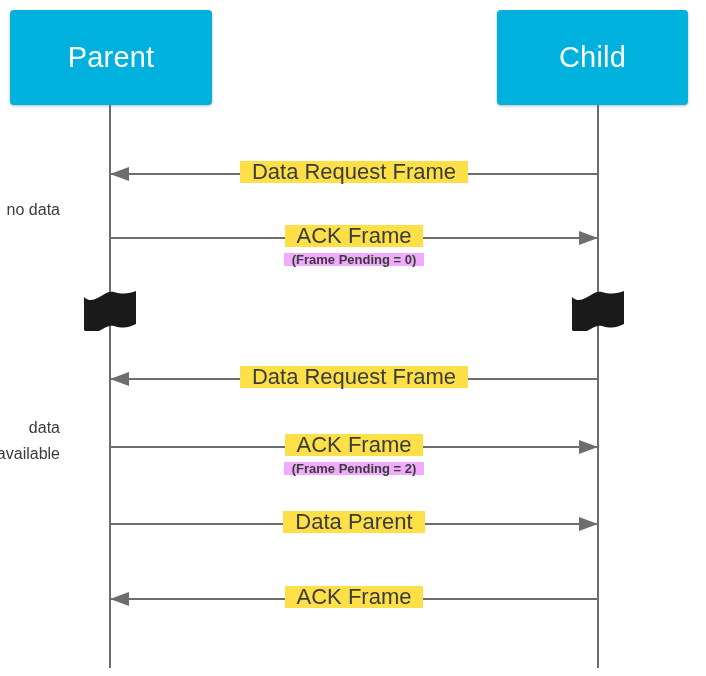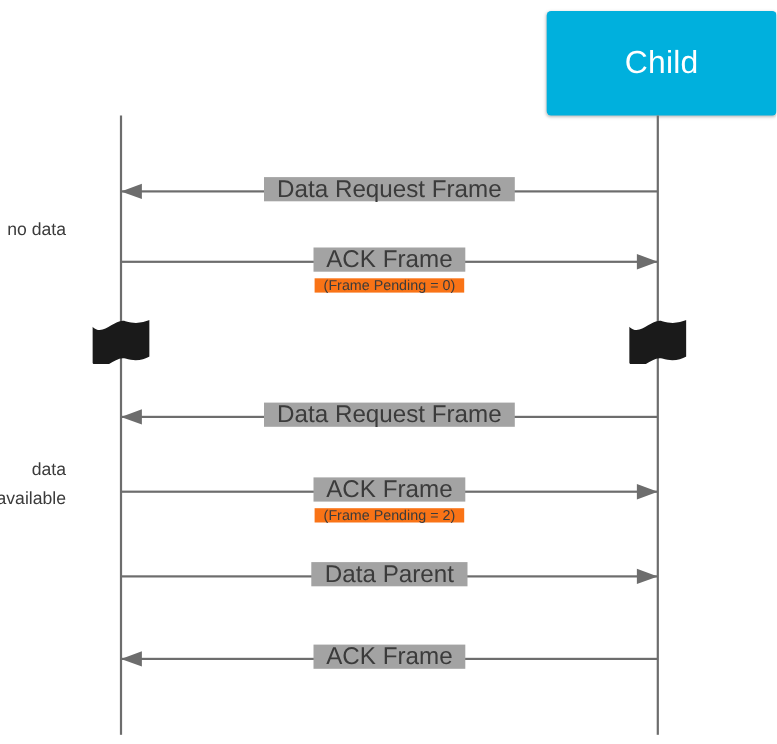--- a/index.html
+++ b/index.html
@@ -24,21 +24,21 @@
     top: 10px;
     height: 95px;
     border-radius: 4px;
     background: #00b0dd;
     box-shadow: 0 1px 3px rgba(0,0,0,0.28);
     display: flex;
     align-items: center;
     justify-content: center;
   }
   .actor-box.parent { left: 10px;  width: 202px; }
-  .actor-box.child  { left: 497px; width: 209px; }
+  .actor-box.child  { left: 497px; width: 191px; }
   .actor-label {
     color: #ffffff;
     font-size: 29px;
     font-weight: 400;
     letter-spacing: 0.2px;
     line-height: 1;
     white-space: nowrap;
   }
 
   
@@ -89,36 +89,37 @@
     position: absolute;
     left: 0;
     width: 488px;
     top: 0;
     display: flex;
     flex-direction: column;
     align-items: center;
     pointer-events: none;
   }
   .msg .label {
-    background: #a3a3a3;
+    background: #fde047;
     padding: 0 12px;
     font-size: 22px;
     color: #3b3b3b;
     line-height: 1;
     white-space: nowrap;
     transform: translateY(-13px);
   }
   .msg .sublabel {
-    background: #f97316;
+    background: #f0abfc;
     padding: 0 8px;
     font-size: 13px;
     color: #3b3b3b;
     line-height: 1;
     white-space: nowrap;
     transform: translateY(-7px);
+    font-weight: bold;
   }
 
   
   .side-note {
     position: absolute;
     right: 646px; 
     text-align: right;
     font-size: 16px;
     color: #3b3b3b;
     line-height: 26px;
@@ -131,20 +132,23 @@
     width: 52px;
     height: 40px;
   }
   .break-symbol svg { display: block; }
 </style>
 </head>
 <body>
 
 <div id="diagram">
 
+  <div class="actor-box parent">
+    <span class="actor-label">Parent</span>
+  </div>
   <div class="actor-box child">
     <span class="actor-label">Child</span>
   </div>
 
   <div class="lifeline parent"></div>
   <div class="lifeline child"></div>
 
   <div class="side-note" style="top:197px;">no data</div>
 
   <div class="side-note" style="top:387px;margin-top:28px;">data

